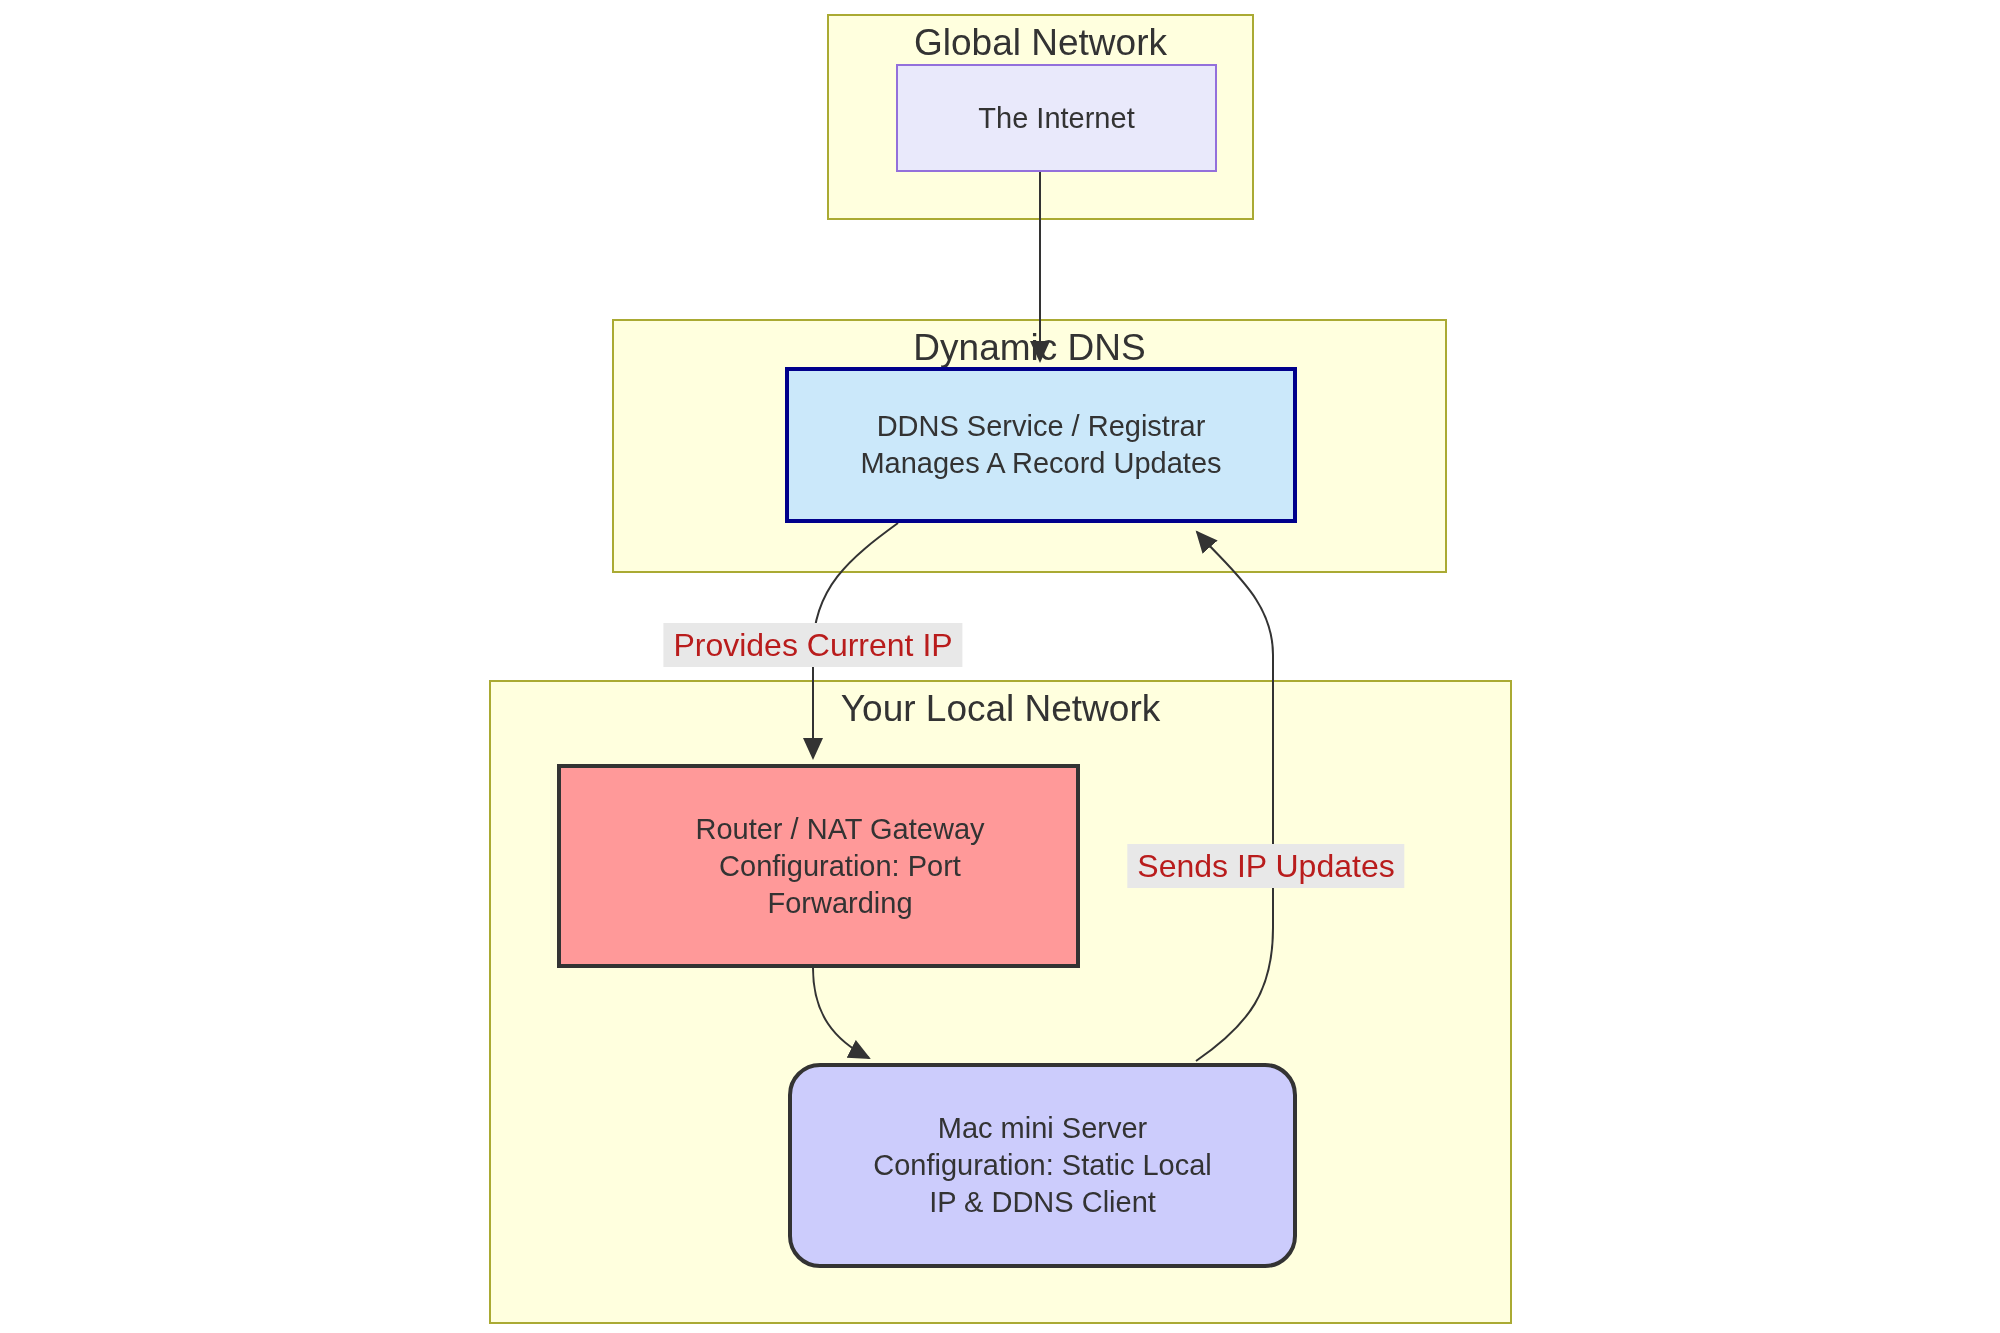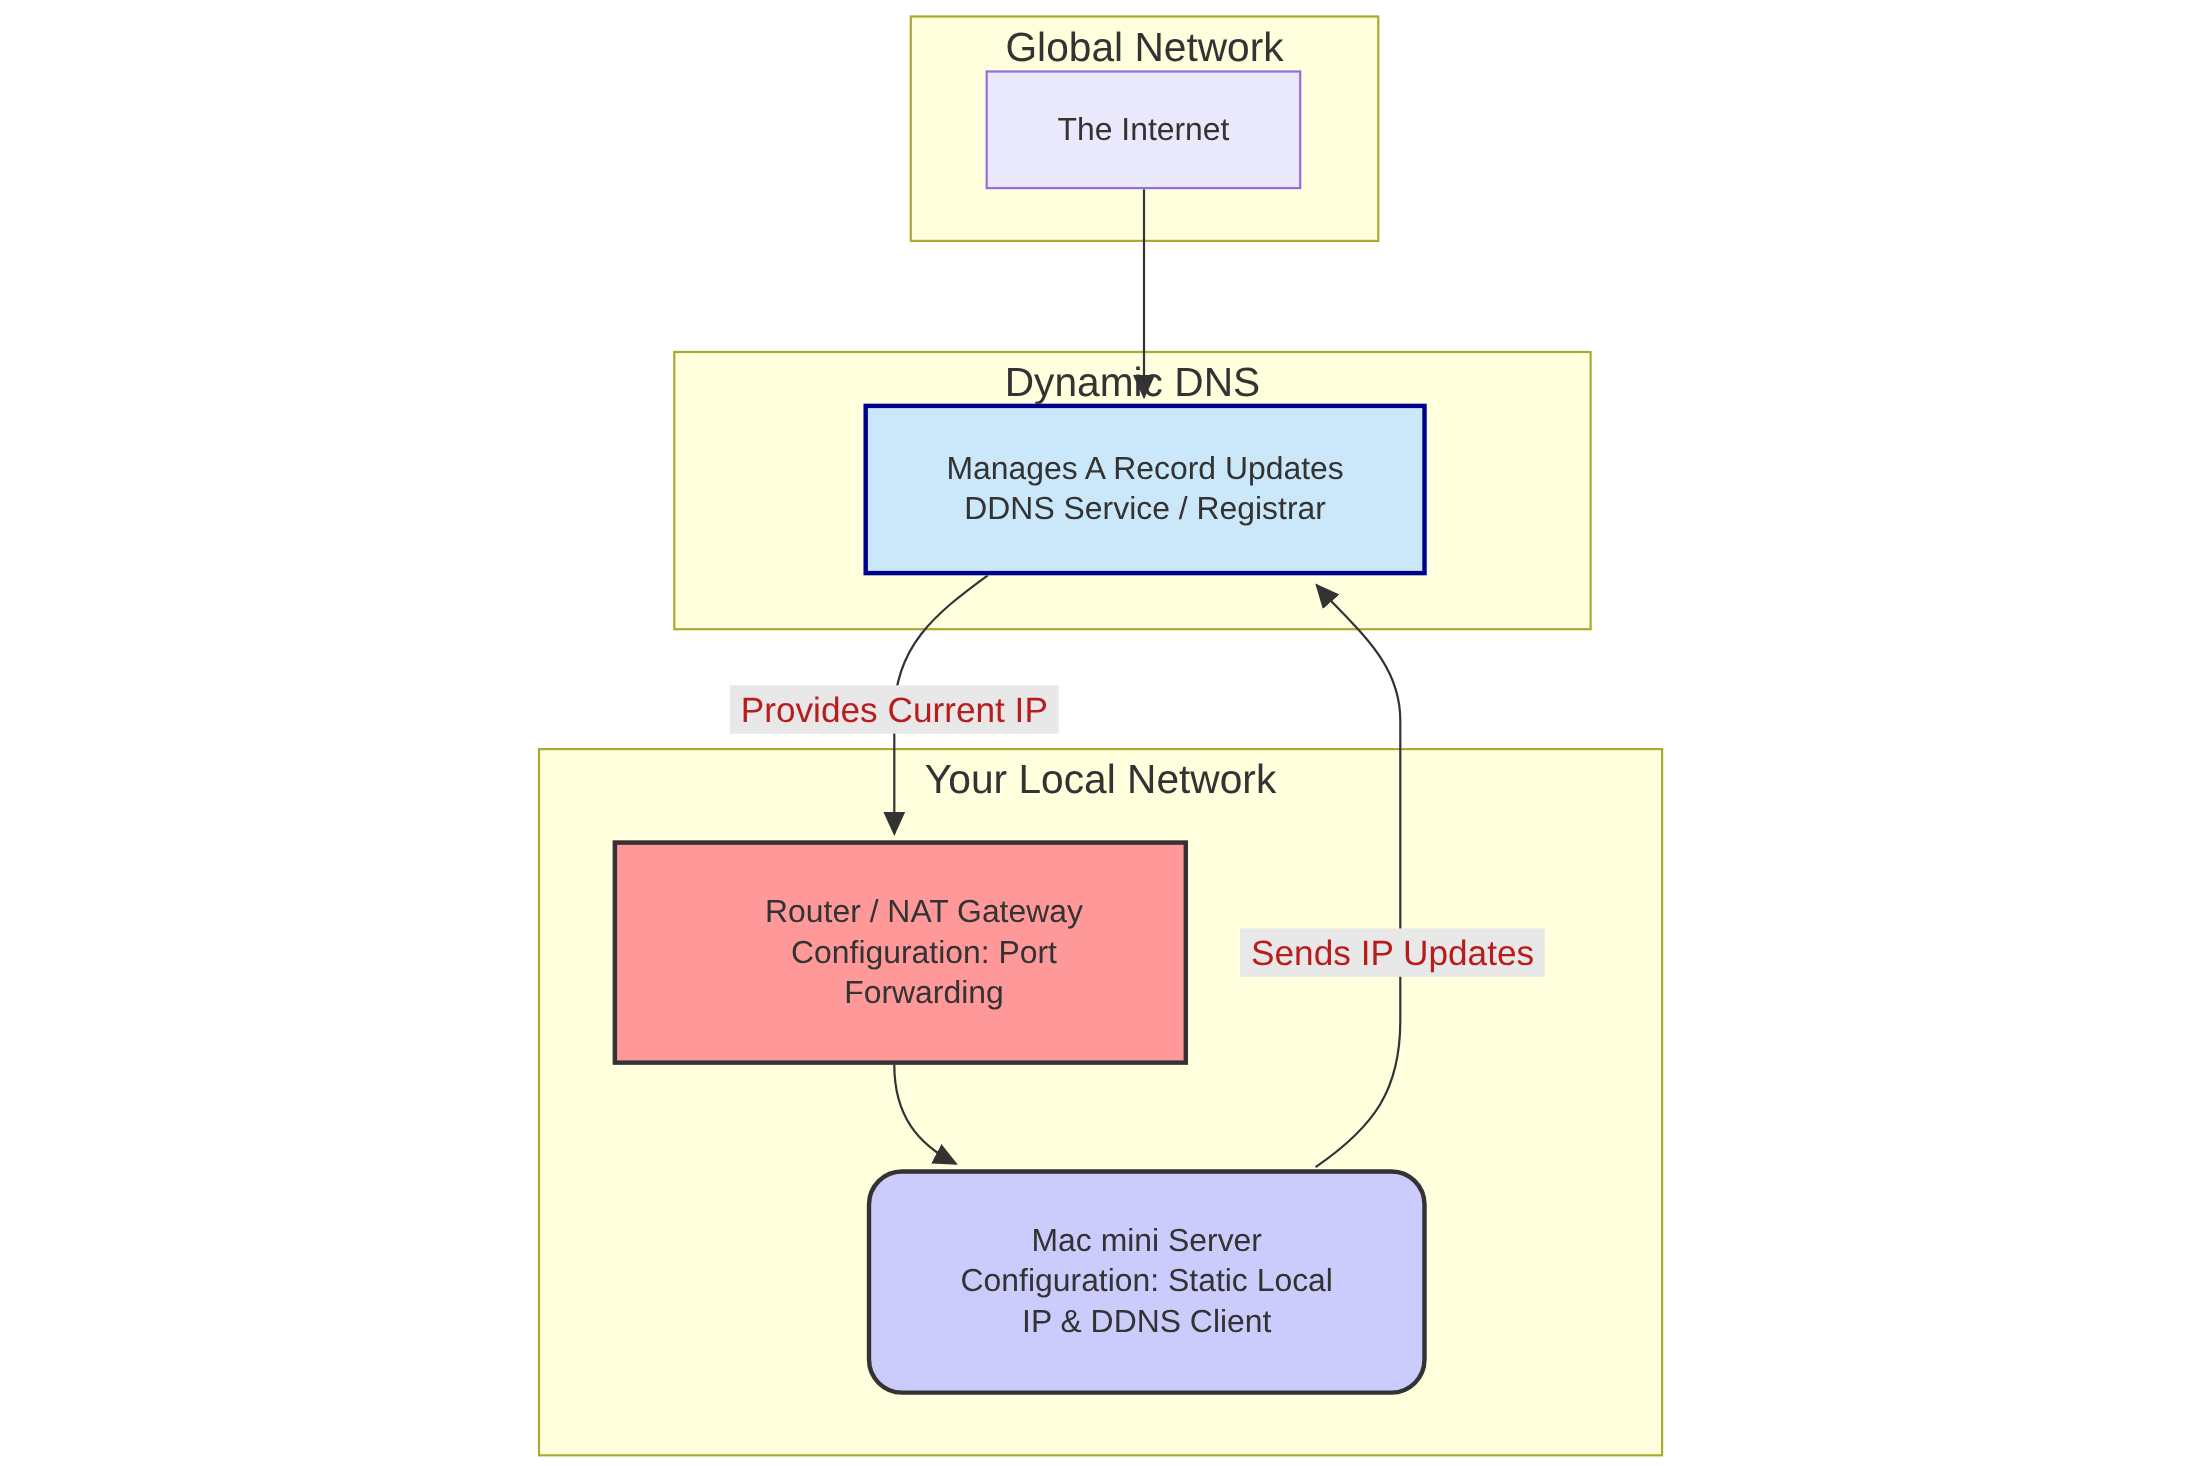--- a/index.html
+++ b/index.html
@@ -83,27 +83,27 @@
       <marker id="arrow" markerUnits="userSpaceOnUse" markerWidth="24" markerHeight="22" refX="20" refY="10" orient="auto">
         <path d="M0,0 L22,10 L0,20 Z" fill="#333333"></path>
       </marker>
     </defs>
     <path d="M 1040 172 L 1040 361" fill="none" stroke="#333333" stroke-width="2" marker-end="url(#arrow)"></path>
     <path d="M 898 523 C 850 558 813 588 813 650 L 813 758" fill="none" stroke="#333333" stroke-width="2" marker-end="url(#arrow)"></path>
     <path d="M 813 968 C 813 1014 834 1040 869 1058" fill="none" stroke="#333333" stroke-width="2" marker-end="url(#arrow)"></path>
     <path d="M 1196 1061 C 1250 1024 1273 990 1273 928 L 1273 655 C 1273 600 1230 570 1197 532" fill="none" stroke="#333333" stroke-width="2" marker-end="url(#arrow)"></path>
   </svg>
 
-  <div class="node node-internet" style="left:896px; top:64px; width:287px; height:108px;">
+  <div class="node node-internet" style="left:896px; top:64px; width:321px; height:108px;">
     <div class="line">The Internet</div>
   </div>
 
   <div class="node node-ddns" style="left:785px; top:367px; width:512px; height:156px;">
+    <div class="line">DDNS Service / Registrar</div>
     <div class="line">Manages A Record Updates</div>
-    <div class="line">DDNS Service / Registrar</div>
   </div>
 
   <div class="node node-router" style="left:557px; top:764px; width:523px; height:204px;padding-left:43px;">
     <div class="line">Router / NAT Gateway</div>
     <div class="line">Configuration: Port</div>
     <div class="line">Forwarding</div>
   </div>
 
   <div class="node node-macmini" style="left:788px; top:1063px; width:509px; height:205px;border-radius:32px;">
     <div class="line">Mac mini Server</div>

